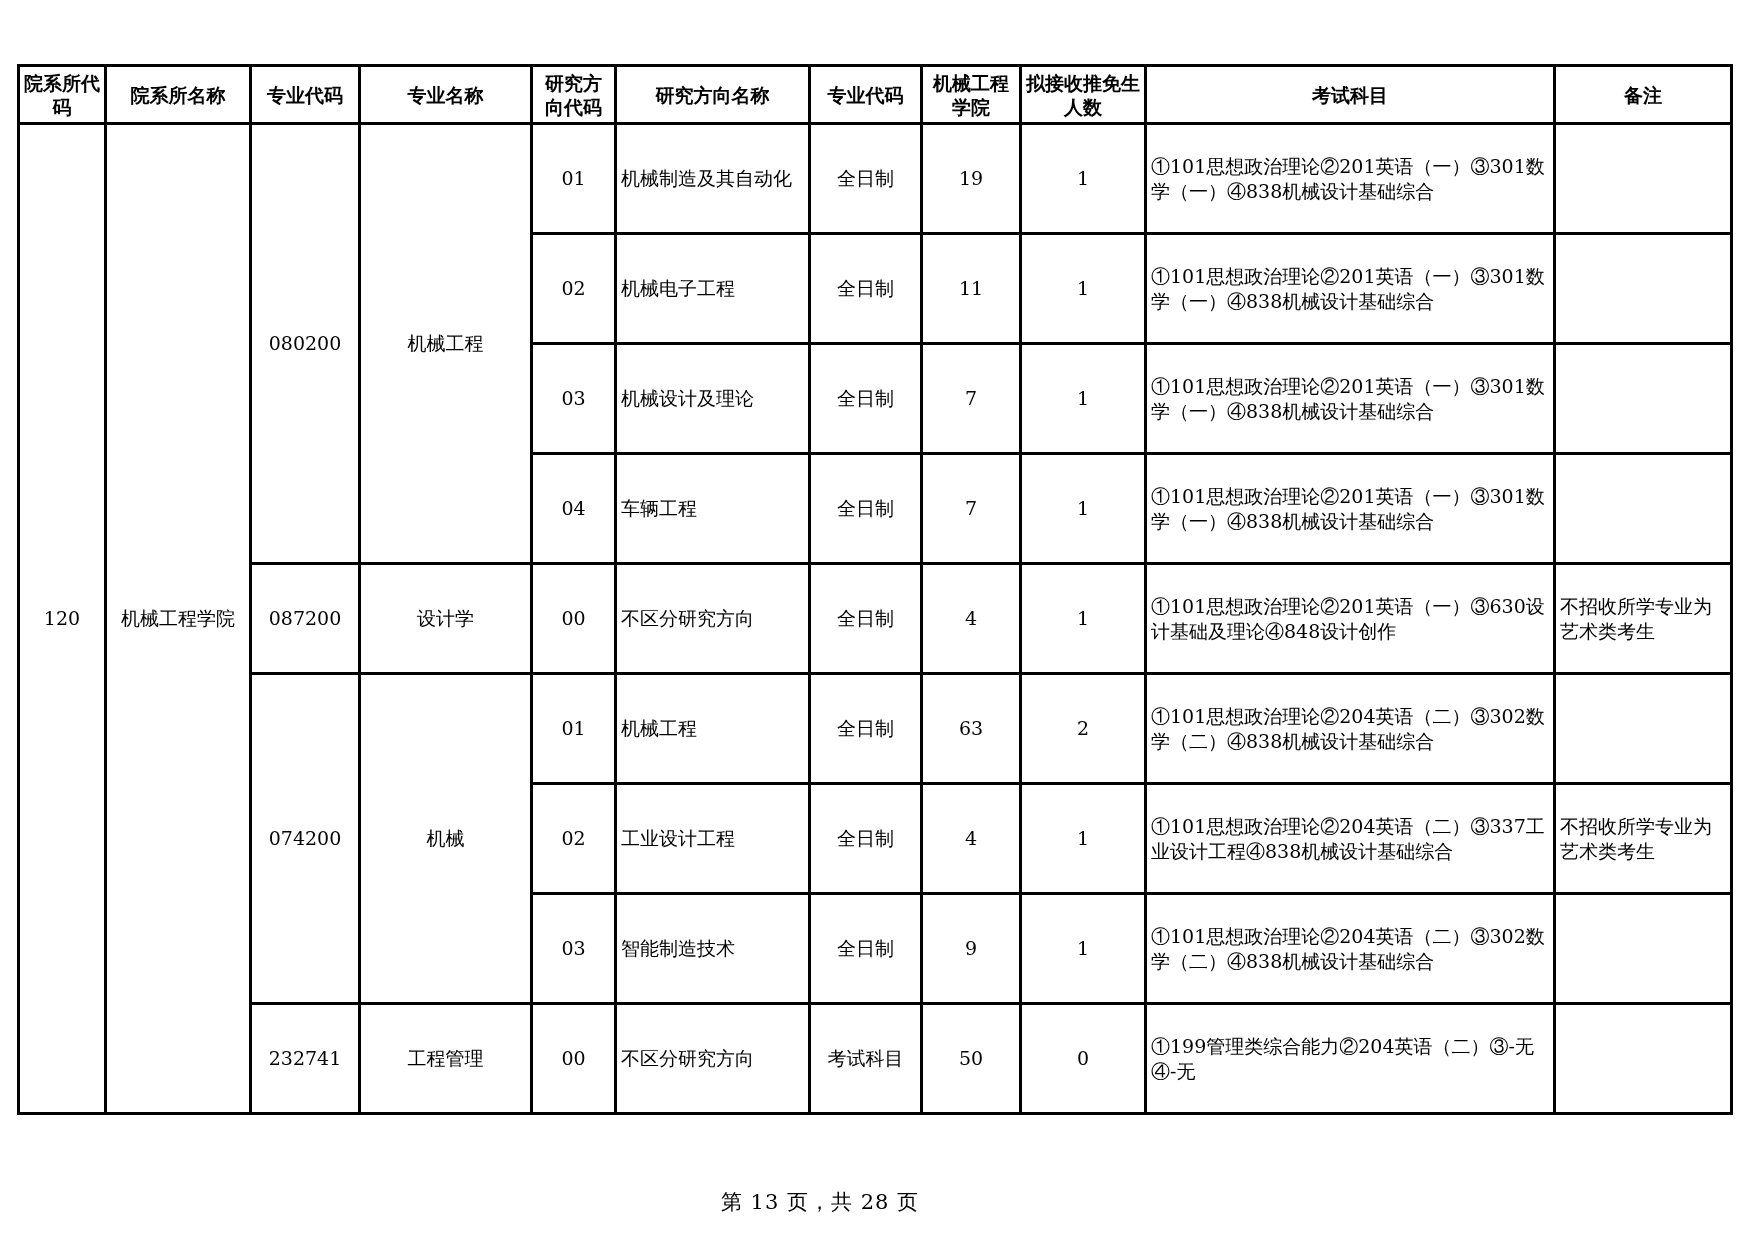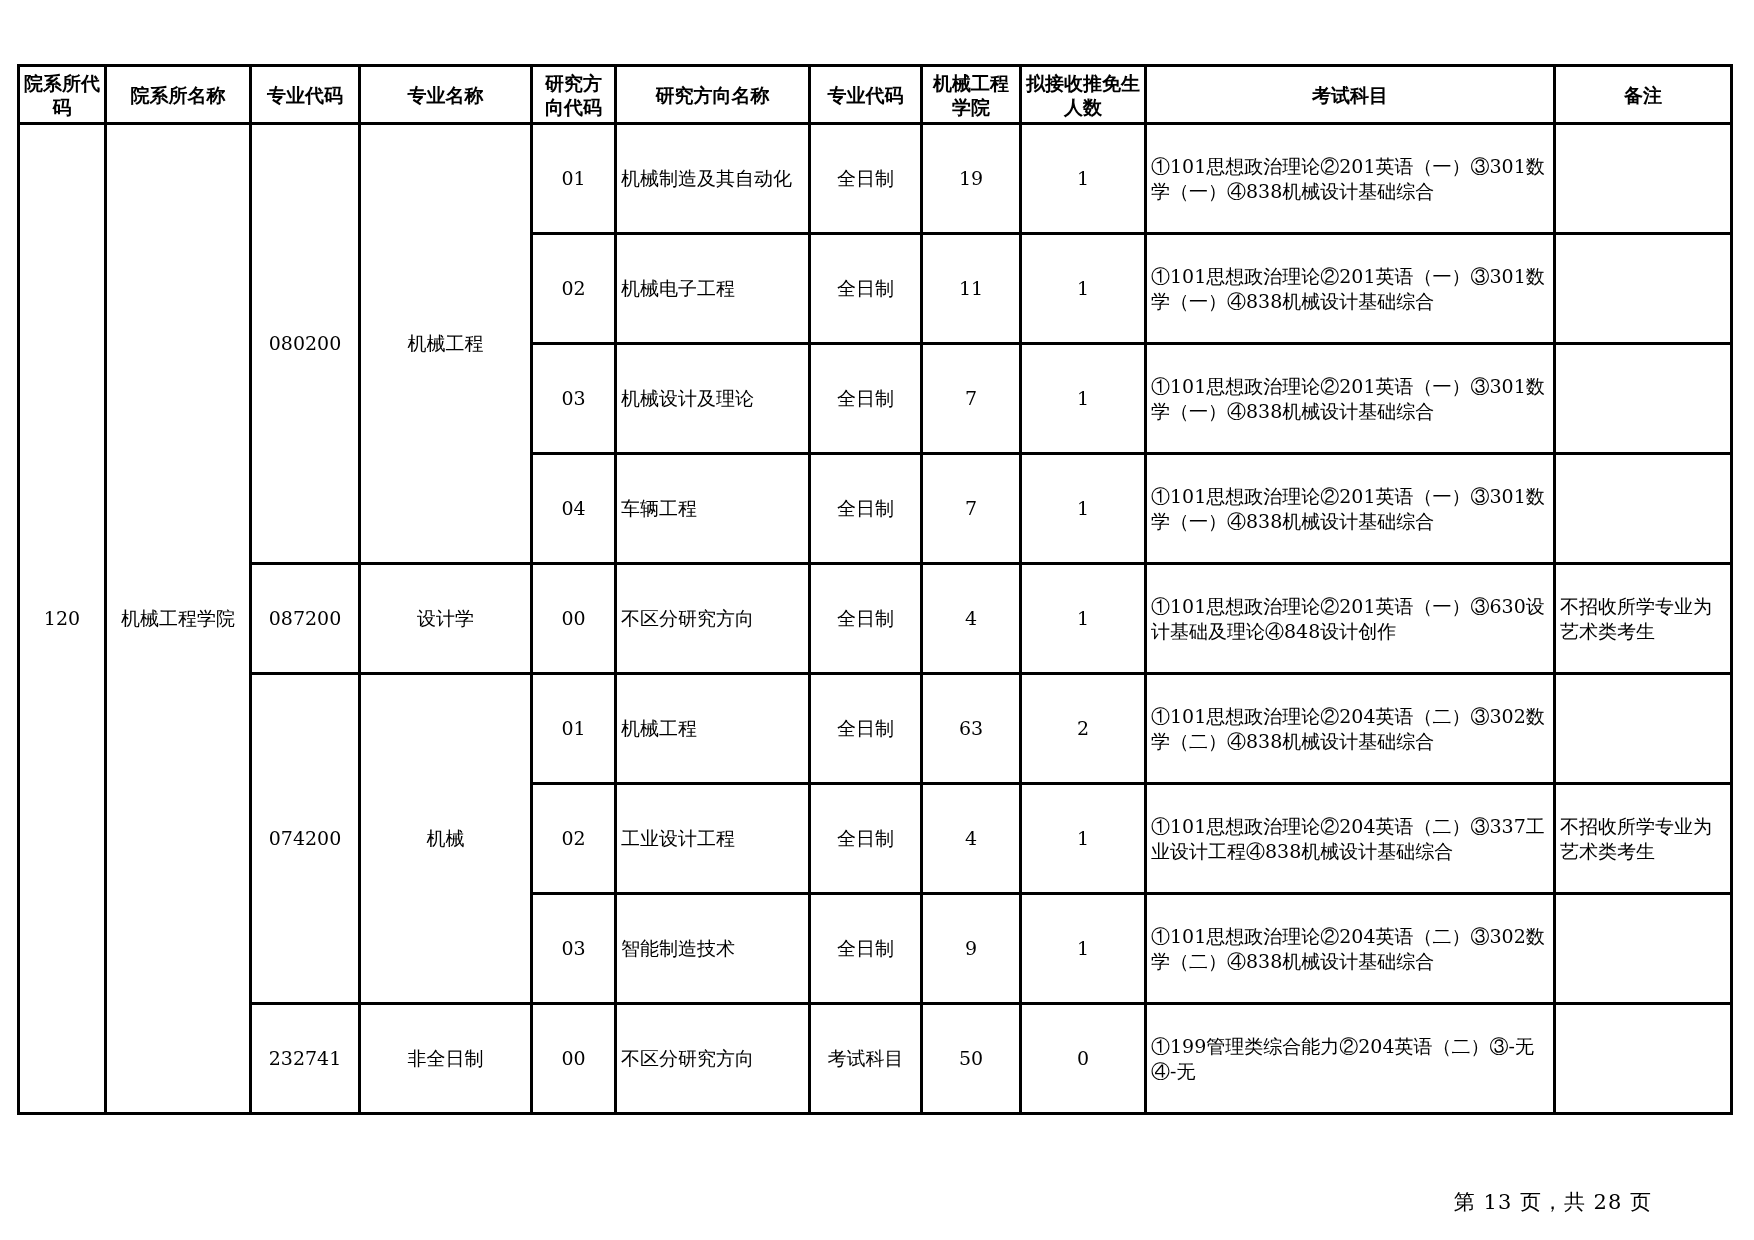--- a/index.html
+++ b/index.html
@@ -16,22 +16,22 @@
     font-size: 19px; line-height: 25px;
     overflow: hidden;
   }
   table.catalog th {
     height: 55px; font-weight: bold; text-align: center;
     font-family: "DejaVu Sans", "Liberation Sans", sans-serif; font-size: 19px; line-height: 24px;
   }
   table.catalog td { height: 107px; text-align: center; vertical-align: middle; }
   td.left { text-align: left !important; }
   .footer {
-    position: absolute; left: 12px; width: 1640px; top: 1188px;
-    text-align: right; font-size: 21px; letter-spacing: 1px;
+    position: absolute; left: 0; width: 1640px; top: 1188px;
+    text-align: center; font-size: 21px; letter-spacing: 1px;
   }
 </style>
 </head>
 <body>
 
 <table class="catalog">
   <colgroup>
     <col style="width:87px">
       <col style="width:145px">
       <col style="width:109px">
@@ -144,21 +144,21 @@
       <td class="left">智能制造技术</td>
       <td>全日制</td>
       <td>9</td>
       <td>1</td>
       <td class="left">①101思想政治理论②204英语（二）③302数学（二）④838机械设计基础综合</td>
       <td class="left"></td>
     </tr>
 
     <tr>
       <td>232741</td>
-      <td>非全日制</td>
+      <td>工程管理</td>
       <td>00</td>
       <td class="left">不区分研究方向</td>
       <td>考试科目</td>
       <td>50</td>
       <td>0</td>
       <td class="left">①199管理类综合能力②204英语（二）③-无④-无</td>
       <td class="left"></td>
     </tr>
   </tbody>
 </table>

